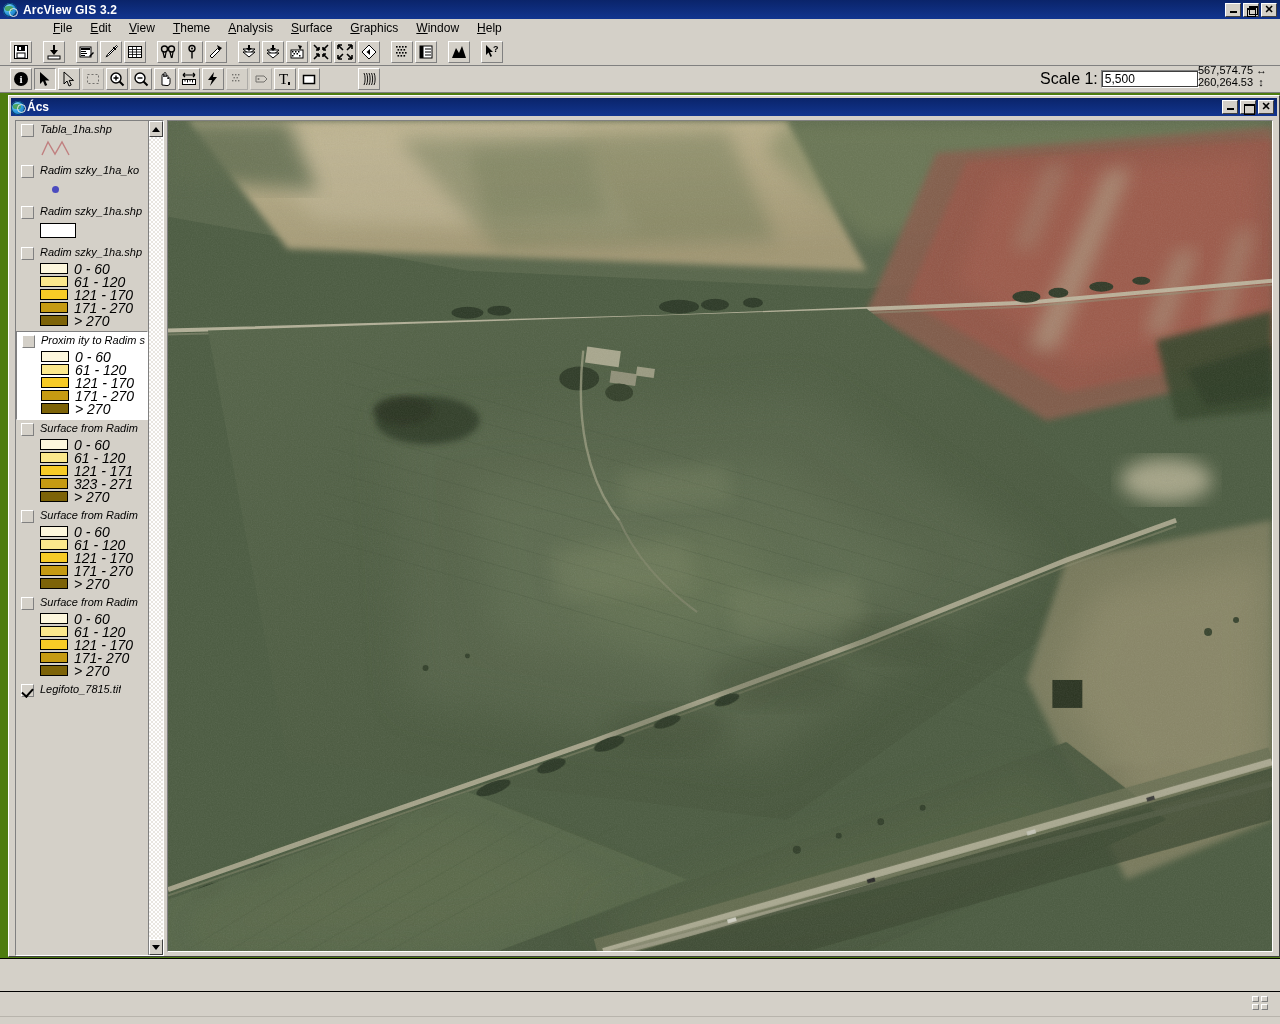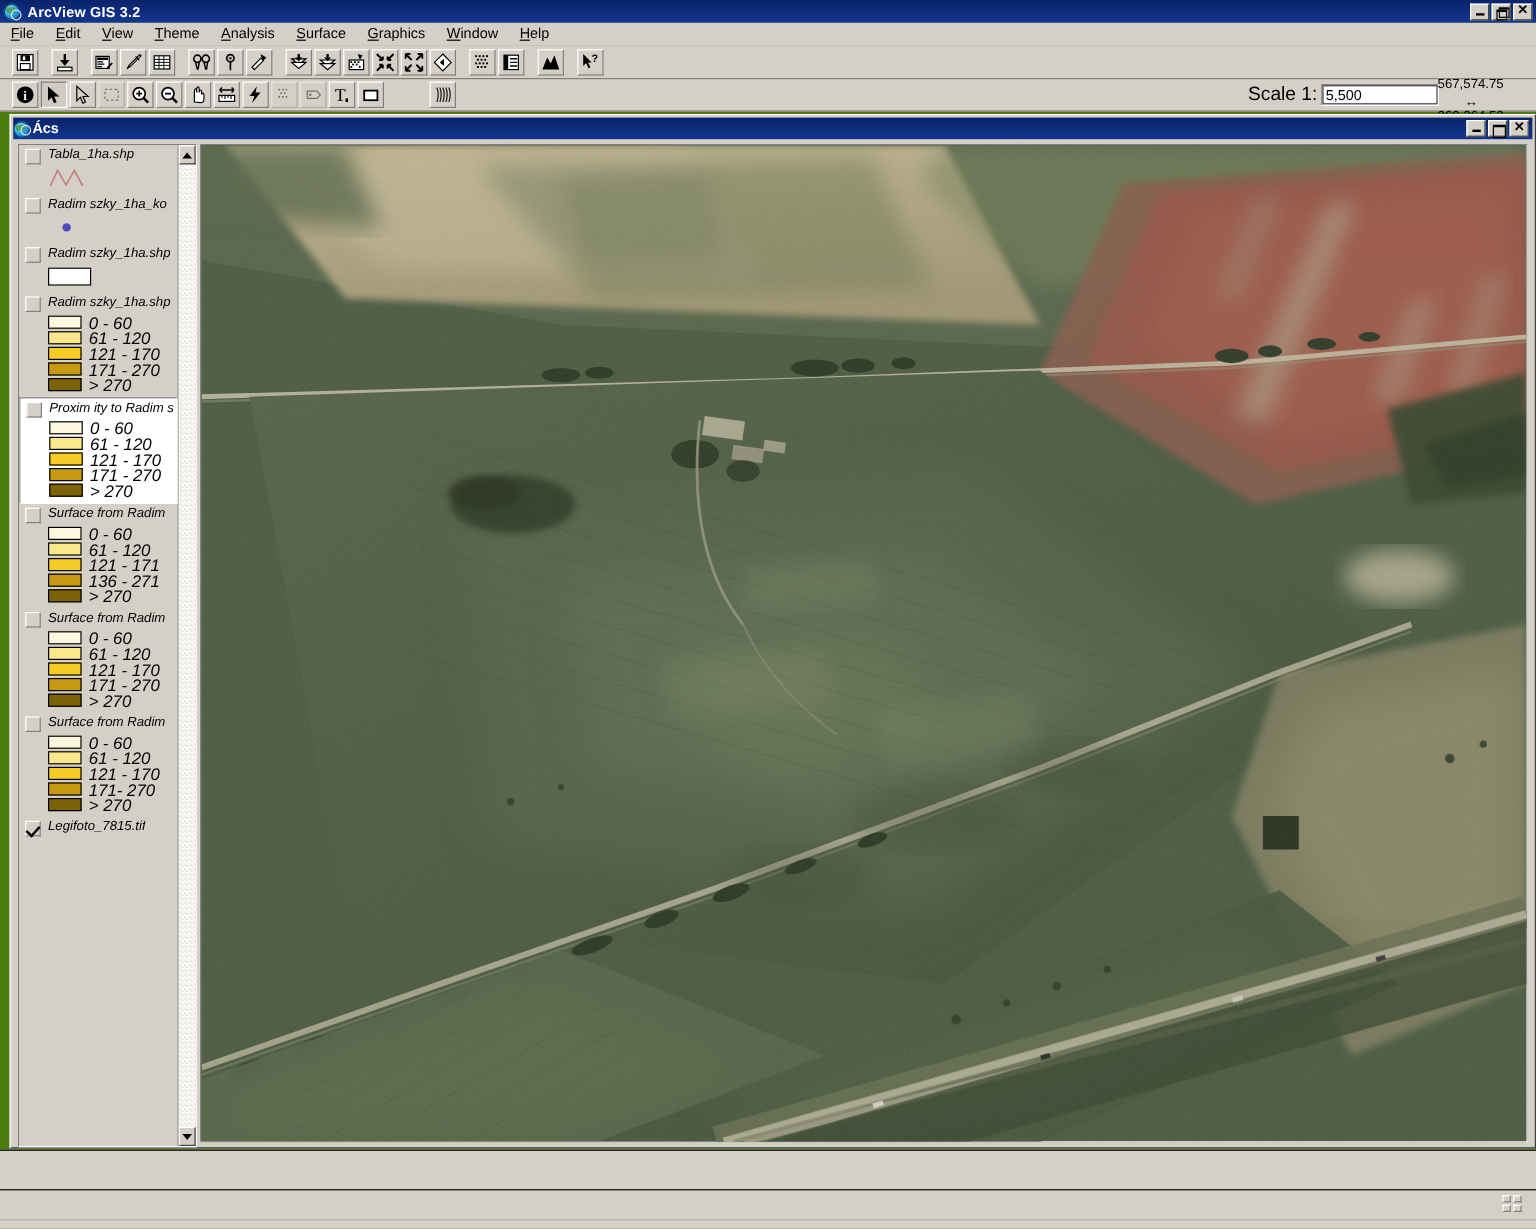--- a/index.html
+++ b/index.html
@@ -65,20 +65,21 @@
   .top-strip {
     position: absolute; left: 208px; top: 0; width: 632px; height: 6px;
     background: #cfd8e4;
   }
 
   
   .menubar {
     position: absolute; left: 0; top: 19px; width: 1280px; height: 19px;
     background: #d4d0c8; display: flex; align-items: center;
     border-bottom: 1px solid #d4d0c8;
+    padding-left: 44px;
   }
   .menu-item {
     font-size: 12px; color: #000; padding: 1px 9px; cursor: default;
     white-space: nowrap;
   }
   .menu-item u { text-decoration: underline; }
 
   
   .toolbar {
     position: absolute; left: 0; width: 1280px;
@@ -115,21 +116,21 @@
     border-top: 1px solid #808080; border-left: 1px solid #808080;
     border-right: 1px solid #ffffff; border-bottom: 1px solid #ffffff;
     outline: 1px solid #404040; outline-offset: -2px;
     font-size: 12px; font-family: "Liberation Sans", sans-serif;
     padding: 0 3px; color: #000; line-height: 16px;
   }
   .coord-box {
     position: absolute; top: 64px; left: 1198px;
     text-align: right; font-size: 11px; color: #000; line-height: 12px;
   }
-  .coord-row { display: flex; align-items: center; justify-content: flex-end; gap: 3px; flex-direction: column; }
+  .coord-row { display: flex; align-items: center; justify-content: flex-end; gap: 3px; }
   .coord-val { font-family: "Liberation Sans", sans-serif; }
   .coord-glyph { font-size: 11px; width: 10px; display:inline-block; text-align:center;}
 
   
   .view-window {
     position: absolute; left: 8px; top: 95px; width: 1272px; height: 862px;
     background: #d4d0c8;
     border-top: 1px solid #ffffff; border-left: 1px solid #ffffff;
     border-right: 1px solid #404040; border-bottom: 1px solid #404040;
   }
@@ -695,21 +696,21 @@
                   <div class="legend-row">
                     <div class="swatch" style="background: rgb(251, 232, 140);"></div>
                     <div class="legend-label">61 - 120</div>
                   </div>
                   <div class="legend-row">
                     <div class="swatch" style="background: rgb(247, 203, 38);"></div>
                     <div class="legend-label">121 - 171</div>
                   </div>
                   <div class="legend-row">
                     <div class="swatch" style="background: rgb(197, 154, 18);"></div>
-                    <div class="legend-label">136 - 271</div>
+                    <div class="legend-label">323 - 271</div>
                   </div>
                   <div class="legend-row">
                     <div class="swatch" style="background: rgb(125, 99, 8);"></div>
                     <div class="legend-label">&gt; 270</div>
                   </div>
                 </div>
               </div>
               <div class="theme">
                 <div class="theme-head">
                   <div class="chk"></div>

